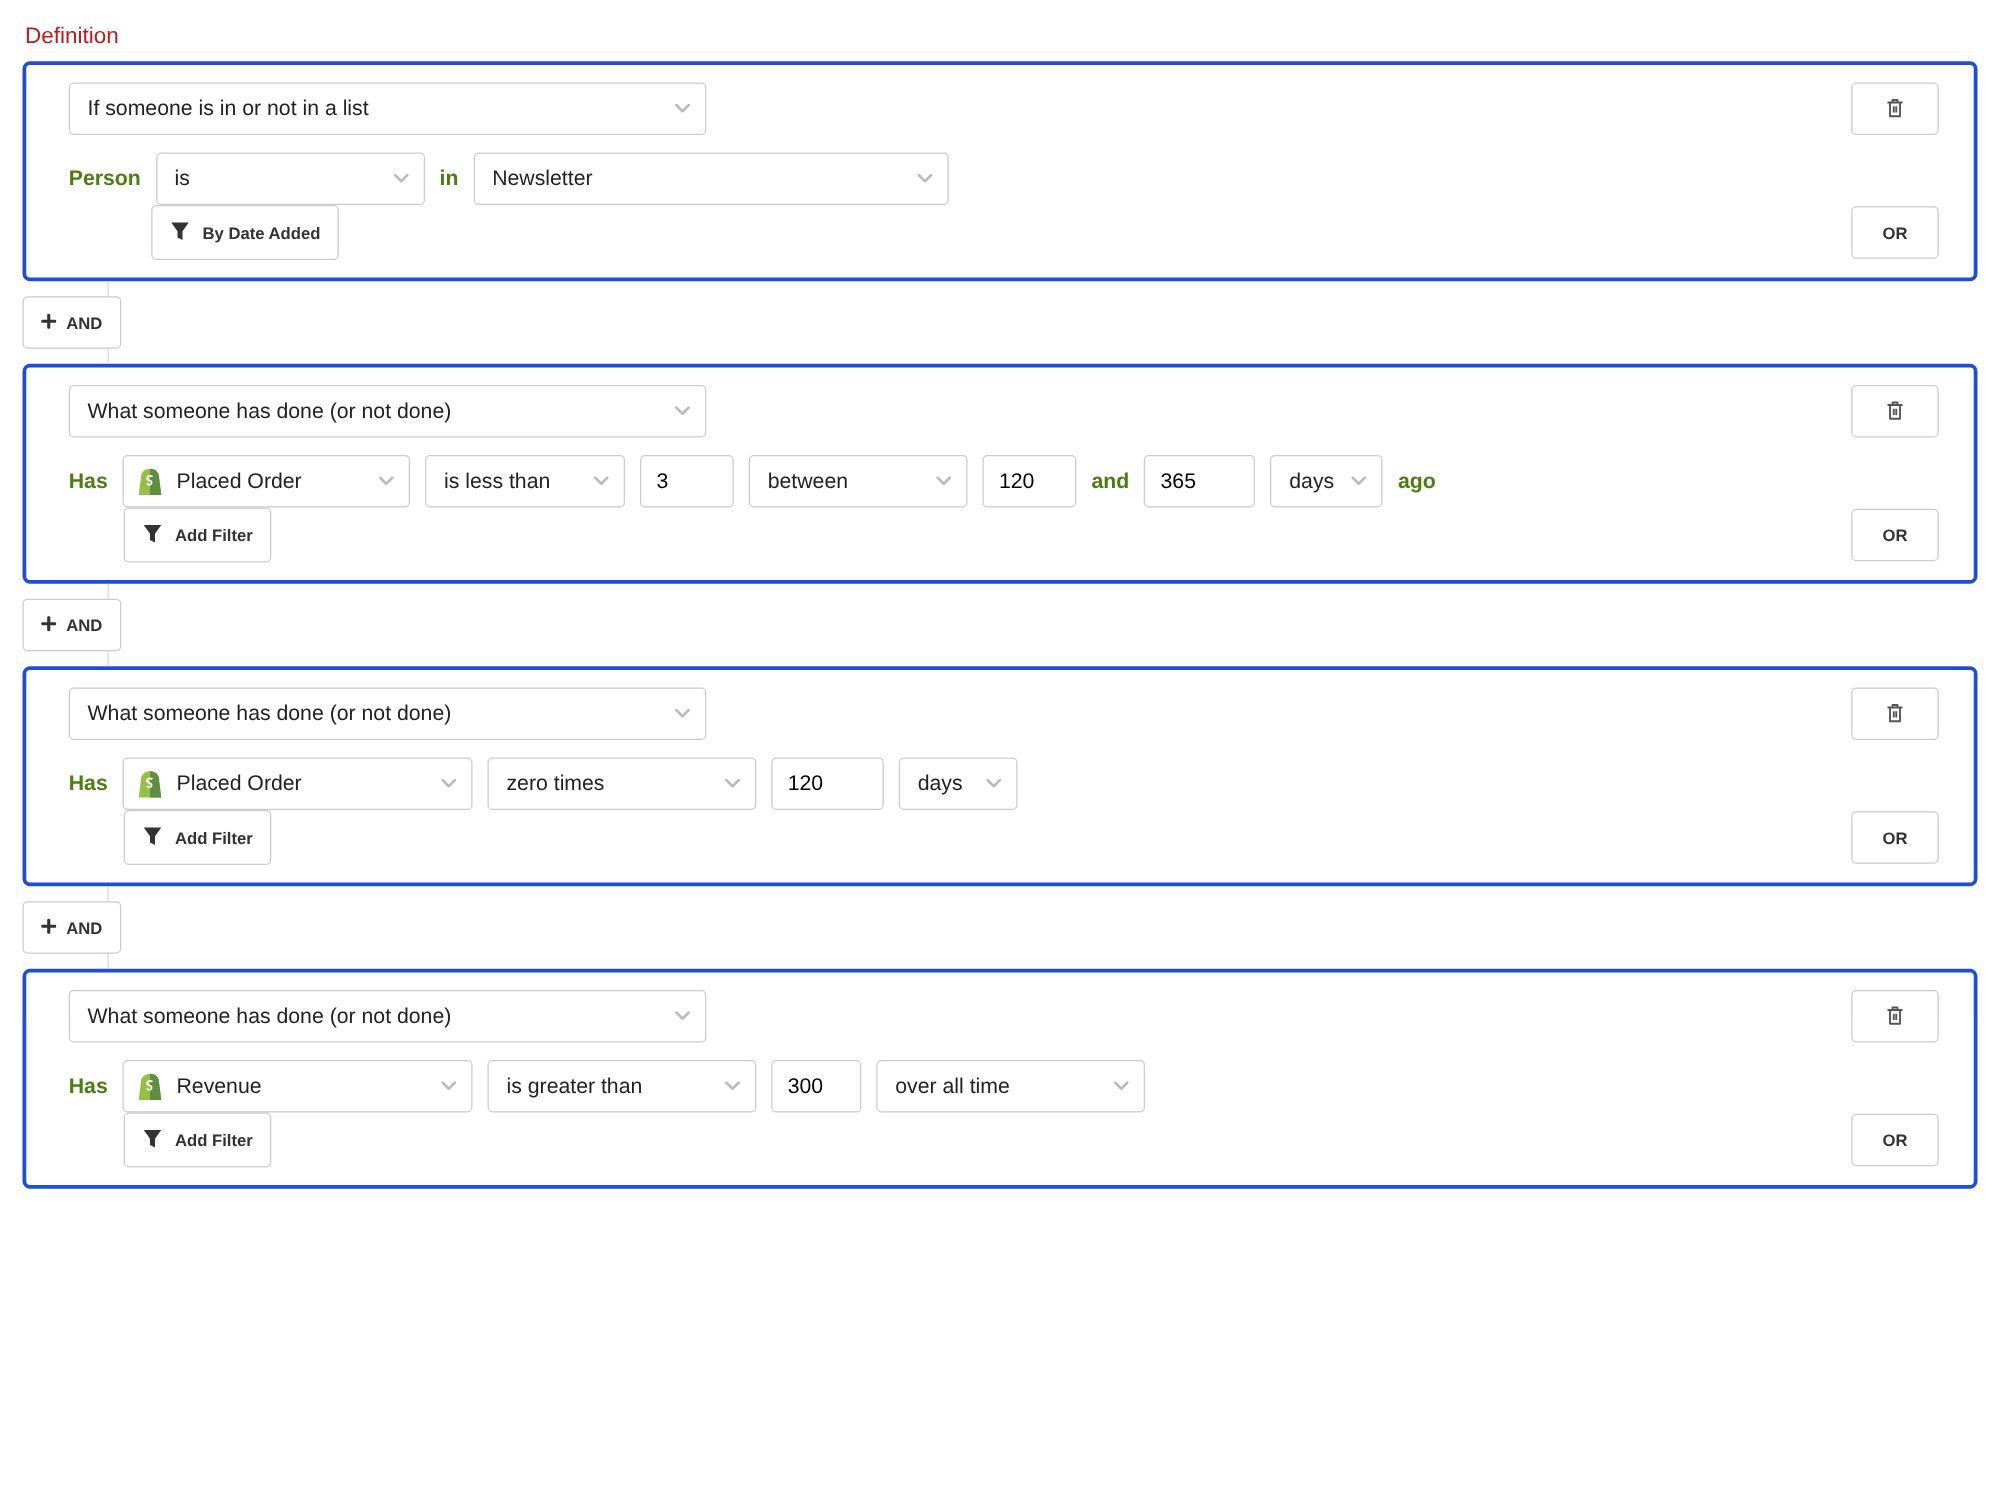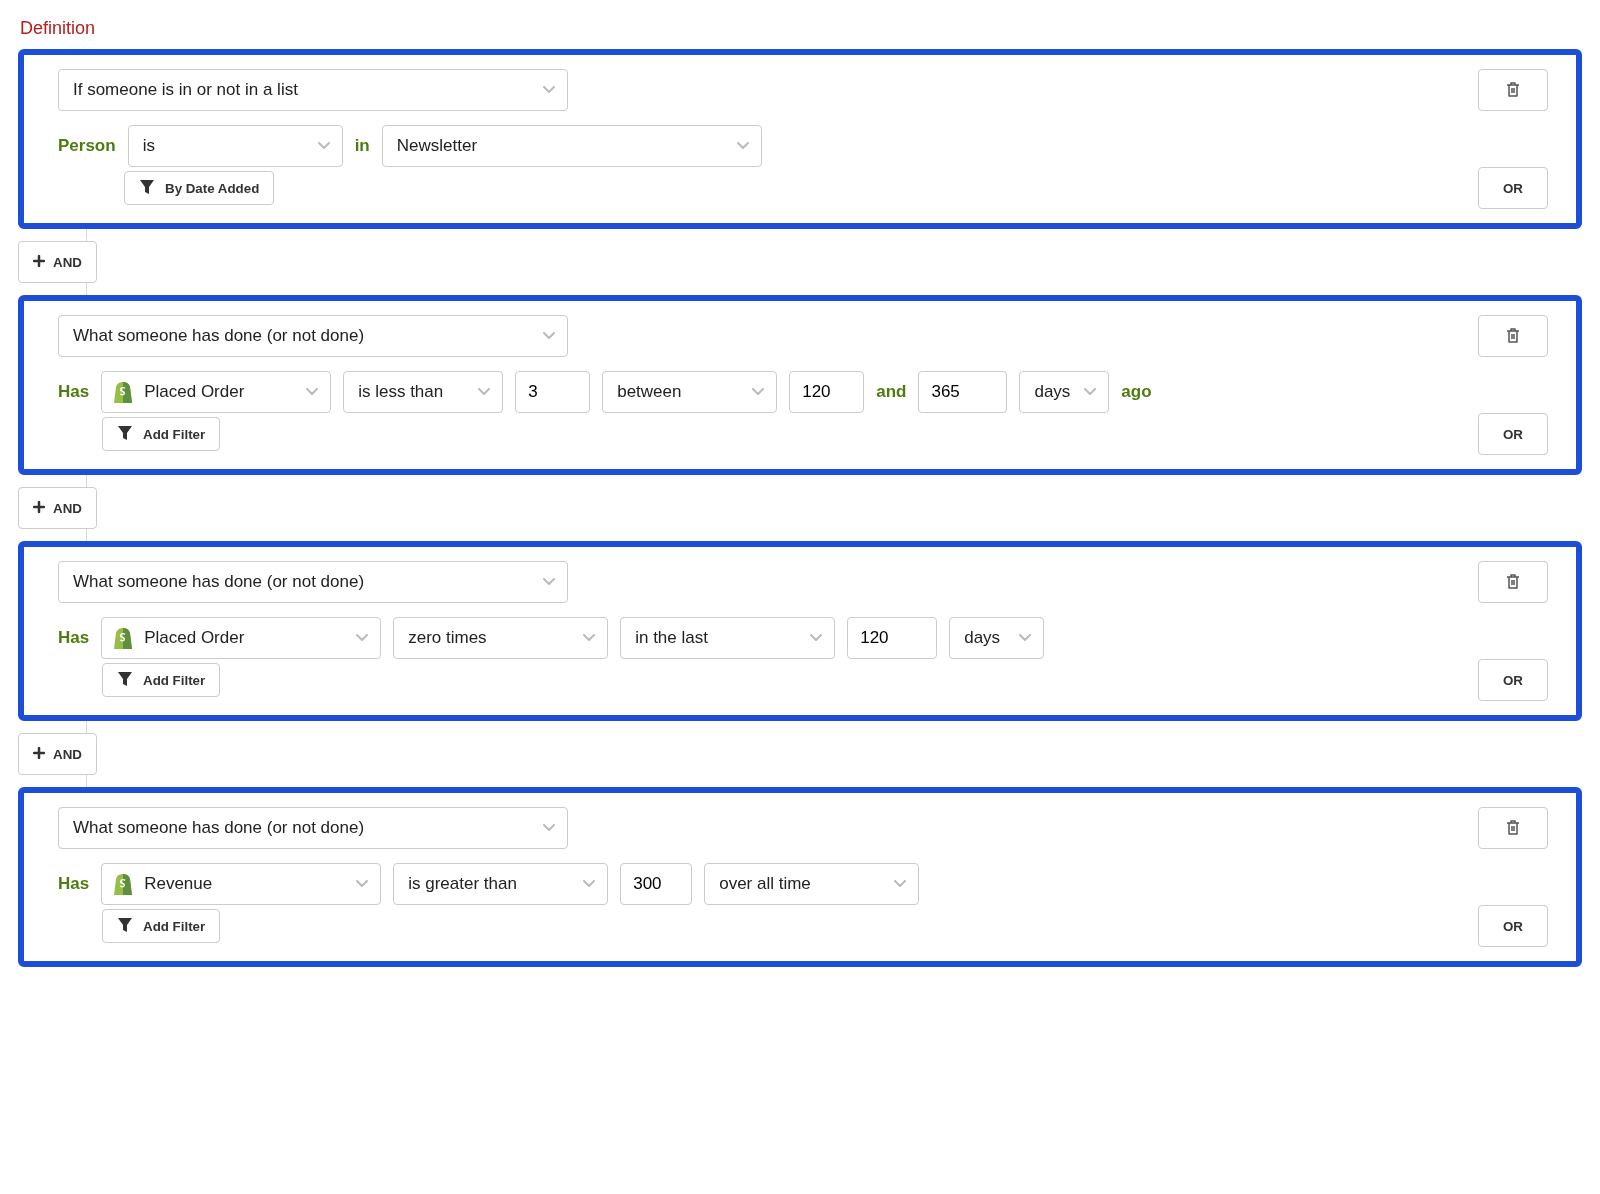--- a/index.html
+++ b/index.html
@@ -11,21 +11,21 @@
     background: #fff;
     font-size: 17px;
   }
   .heading {
     font-size: 18px;
     font-weight: 400;
     color: #b91c1c;
     margin: 0 0 10px 2px;
   }
   .card {
-    border: 6px solid #1d4ed8;
+    border: 3px solid #1d4ed8;
     border-radius: 6px;
     padding: 14px 28px 14px 34px;
     margin-bottom: 0;
     background: #fff;
   }
   .row {
     display: flex;
     align-items: center;
     flex-wrap: wrap;
     gap: 12px;
@@ -60,21 +60,21 @@
     text-align: left;
     min-width: 70px;
     font-size: 17px;
     font-family: inherit;
   }
   .btn {
     border: 1px solid #ccc;
     border-radius: 4px;
     background: #fff;
     padding: 8px 14px;
-    height: 34px;
+    height: 44px;
     display: inline-flex;
     align-items: center;
     gap: 10px;
     cursor: pointer;
     font-weight: 600;
     color: #333;
     justify-content: center;
   }
   .btn-icon {
     border: 1px solid #ccc;
@@ -365,28 +365,20 @@
             </span>
         </div>
         <div class="select" style="min-width:215px">
           <span>zero times</span>
           <span class="caret">
               <svg width="12" height="8">
                 <use href="#caret-down"></use>
               </svg>
             </span>
         </div>
-        <div class="select" style="min-width:215px">
-          <span>in the last</span>
-          <span class="caret">
-              <svg width="12" height="8">
-                <use href="#caret-down"></use>
-              </svg>
-            </span>
-        </div>
         <input class="inp" style="width: 90px;" value="120">
         <div class="select" style="min-width:95px">
           <span>days</span>
           <span class="caret">
               <svg width="12" height="8">
                 <use href="#caret-down"></use>
               </svg>
             </span>
         </div>
       </div>

